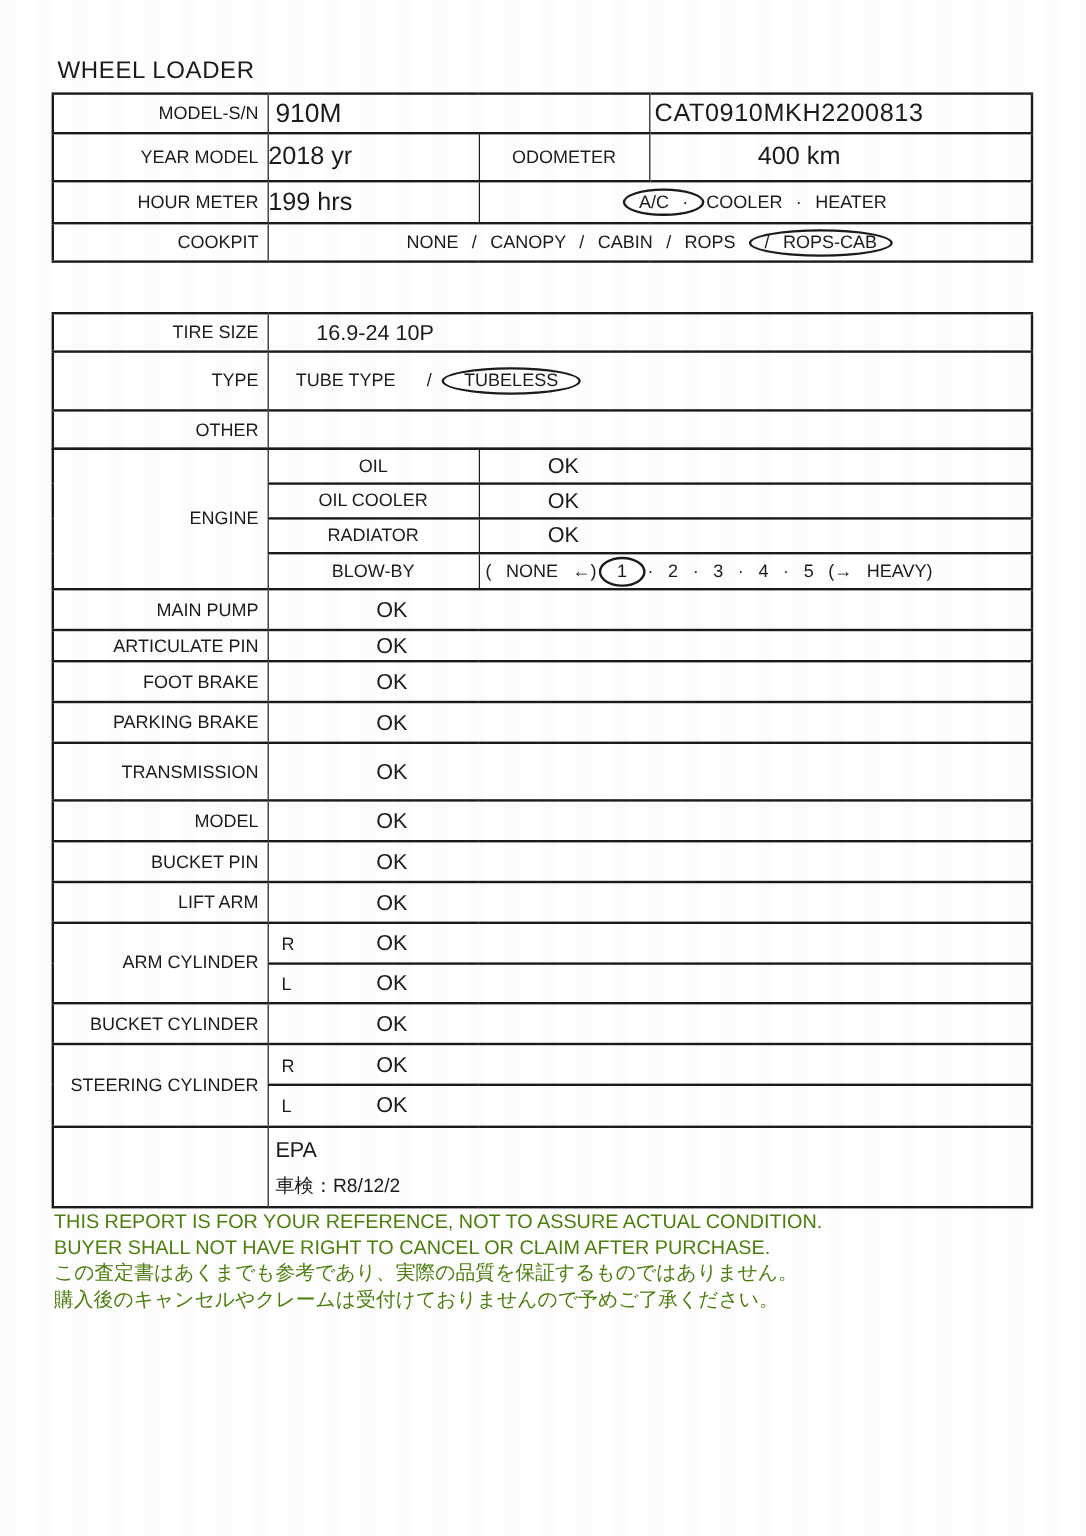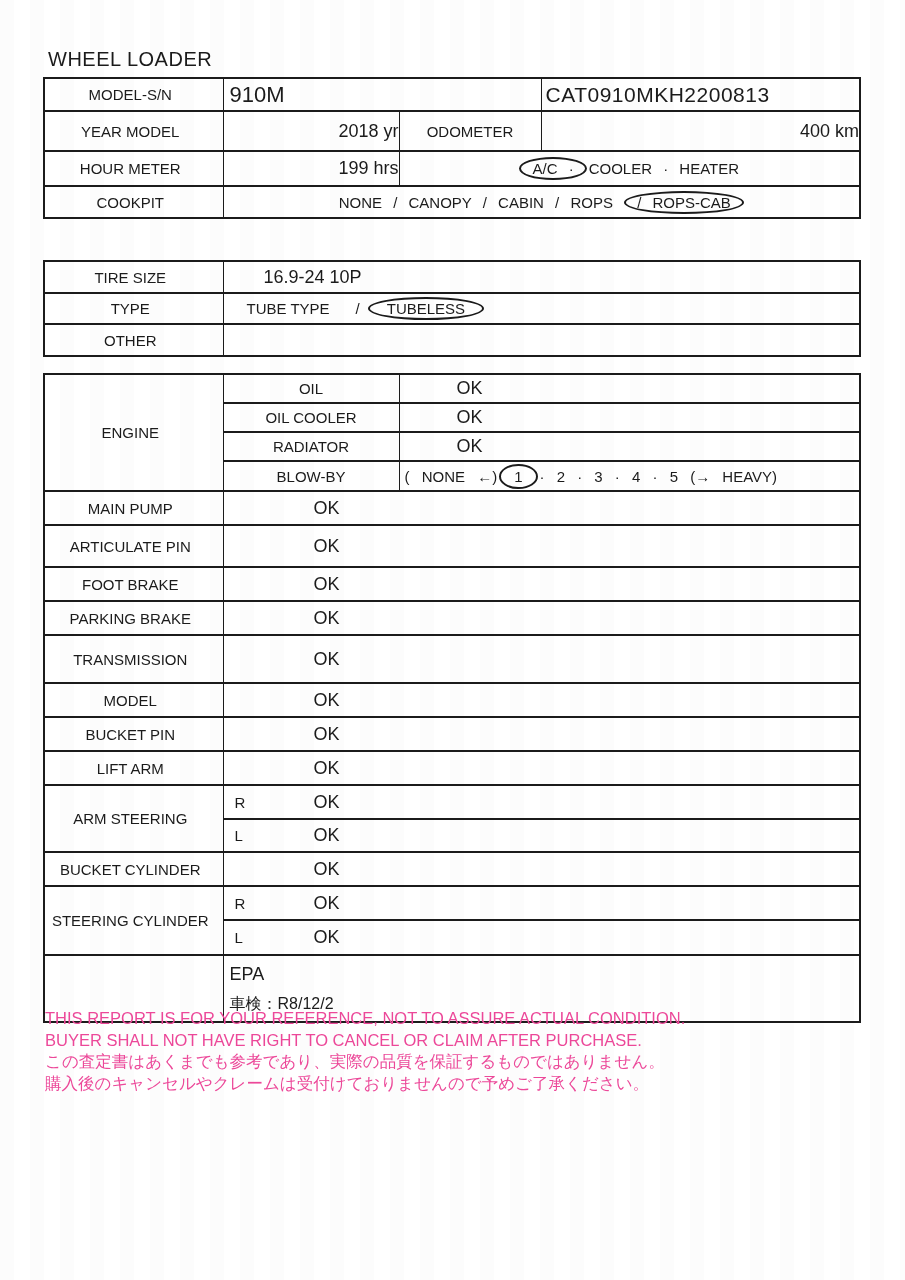--- a/index.html
+++ b/index.html
@@ -19,25 +19,25 @@
     position:absolute;border-collapse:collapse;table-layout:fixed;
     border:2.6px solid #1b1b1b;
   }
   table.sheet td{
     border:1.5px solid #1b1b1b;
     border-top-width:2.2px;border-bottom-width:2.2px;
     padding:0;vertical-align:middle;overflow:visible;
     font-weight:400;
   }
   table.sheet tr.minor td{border-top-width:1.3px;}
-  .lbl{text-align:center;padding-right:7px !important;font-size:15px;white-space:nowrap;}
+  .lbl{text-align:right;padding-right:7px !important;font-size:15px;white-space:nowrap;}
   .sub{text-align:center;font-size:15px;white-space:nowrap;}
   .big{font-size:22px;padding-left:6px !important;}
   .serial{font-size:21px;padding-left:4px !important;letter-spacing:.5px;white-space:nowrap;}
-  .mid{font-size:18px;text-align:right;}
+  .mid{font-size:21px;text-align:left;}
   .okcell{font-size:18px;}
   .pad90{padding-left:90px !important;}
   .pad57{padding-left:57px !important;}
   .pad40{padding-left:40px !important;font-size:18px;}
   .optrow{font-size:15px;text-align:center;word-spacing:7px;white-space:nowrap;}
   .oval{
     display:inline-block;border:2px solid #1b1b1b;border-radius:50%;
     text-align:center;white-space:nowrap;
   }
   .oval-ac{padding:1px 11px;margin:-4px 2px -4px 0;}
@@ -47,21 +47,21 @@
   .typerow{font-size:15px;white-space:nowrap;padding-left:23px !important;}
   .typerow .slash{margin:0 6px 0 26px;}
   .blowby{font-size:15px;padding-left:5px !important;word-spacing:8px;white-space:nowrap;}
   .rl{display:inline-block;width:79px;padding-left:11px;font-size:15px;}
   .okinline{font-size:18px;}
   .notes{padding:6px 0 6px 6px !important;vertical-align:top !important;}
   .notes .n1{font-size:18px;margin-top:2px;}
   .notes .n2{font-size:16px;margin-top:9px;}
   .disclaimer{
     position:absolute;left:45px;top:1008px;width:820px;
-    color:#ec4899;font-size:16.5px;line-height:21.5px;white-space:nowrap;
+    color:#4d7c0f;font-size:16.5px;line-height:21.5px;white-space:nowrap;
   }
 </style>
 </head>
 <body>
 
 <div class="title">WHEEL LOADER</div>
 
 <table class="sheet" id="t1" style="left:43px;top:77px;width:816px;">
   <colgroup>
       <col style="width:179px">
@@ -96,21 +96,21 @@
 <table class="sheet" id="t2" style="left:43px;top:260px;width:816px;">
   <colgroup>
       <col style="width:179px">
       <col style="width:637px">
     </colgroup>
   <tbody>
       <tr style="height:32px">
     <td class="lbl">TIRE SIZE</td>
     <td class="pad40">16.9-24 10P</td>
   </tr>
-  <tr style="height:31px">
+  <tr style="height:49px">
     <td class="lbl">TYPE</td>
     <td class="typerow"><span>TUBE TYPE</span><span class="slash">/</span><span class="oval oval-tubeless">TUBELESS</span></td>
   </tr>
   <tr style="height:32px">
     <td class="lbl">OTHER</td>
     <td></td>
   </tr>
 </tbody>
   </table>
 
@@ -137,21 +137,21 @@
   </tr>
   <tr class="minor" style="height:30px">
     <td class="sub">BLOW-BY</td>
     <td class="blowby"><span>( NONE ←)</span><span class="oval oval-one">1</span><span>· 2 · 3 · 4 · 5 (→ HEAVY)</span></td>
   </tr>
 
   <tr style="height:34px">
     <td class="lbl">MAIN PUMP</td>
     <td class="okcell pad90" colspan="2">OK</td>
   </tr>
-  <tr style="height:42px">
+  <tr style="height:26px">
     <td class="lbl">ARTICULATE PIN</td>
     <td class="okcell pad90" colspan="2">OK</td>
   </tr>
   <tr style="height:34px">
     <td class="lbl">FOOT BRAKE</td>
     <td class="okcell pad90" colspan="2">OK</td>
   </tr>
   <tr style="height:34px">
     <td class="lbl">PARKING BRAKE</td>
     <td class="okcell pad90" colspan="2">OK</td>
@@ -167,21 +167,21 @@
   <tr style="height:34px">
     <td class="lbl">BUCKET PIN</td>
     <td class="okcell pad90" colspan="2">OK</td>
   </tr>
   <tr style="height:34px">
     <td class="lbl">LIFT ARM</td>
     <td class="okcell pad90" colspan="2">OK</td>
   </tr>
 
   <tr style="height:34px">
-    <td class="lbl" rowspan="2">ARM STEERING</td>
+    <td class="lbl" rowspan="2">ARM CYLINDER</td>
     <td colspan="2"><span class="rl">R</span><span class="okinline">OK</span></td>
   </tr>
   <tr class="minor" style="height:33px">
     <td colspan="2"><span class="rl">L</span><span class="okinline">OK</span></td>
   </tr>
 
   <tr style="height:34px">
     <td class="lbl">BUCKET CYLINDER</td>
     <td class="okcell pad90" colspan="2">OK</td>
   </tr>

